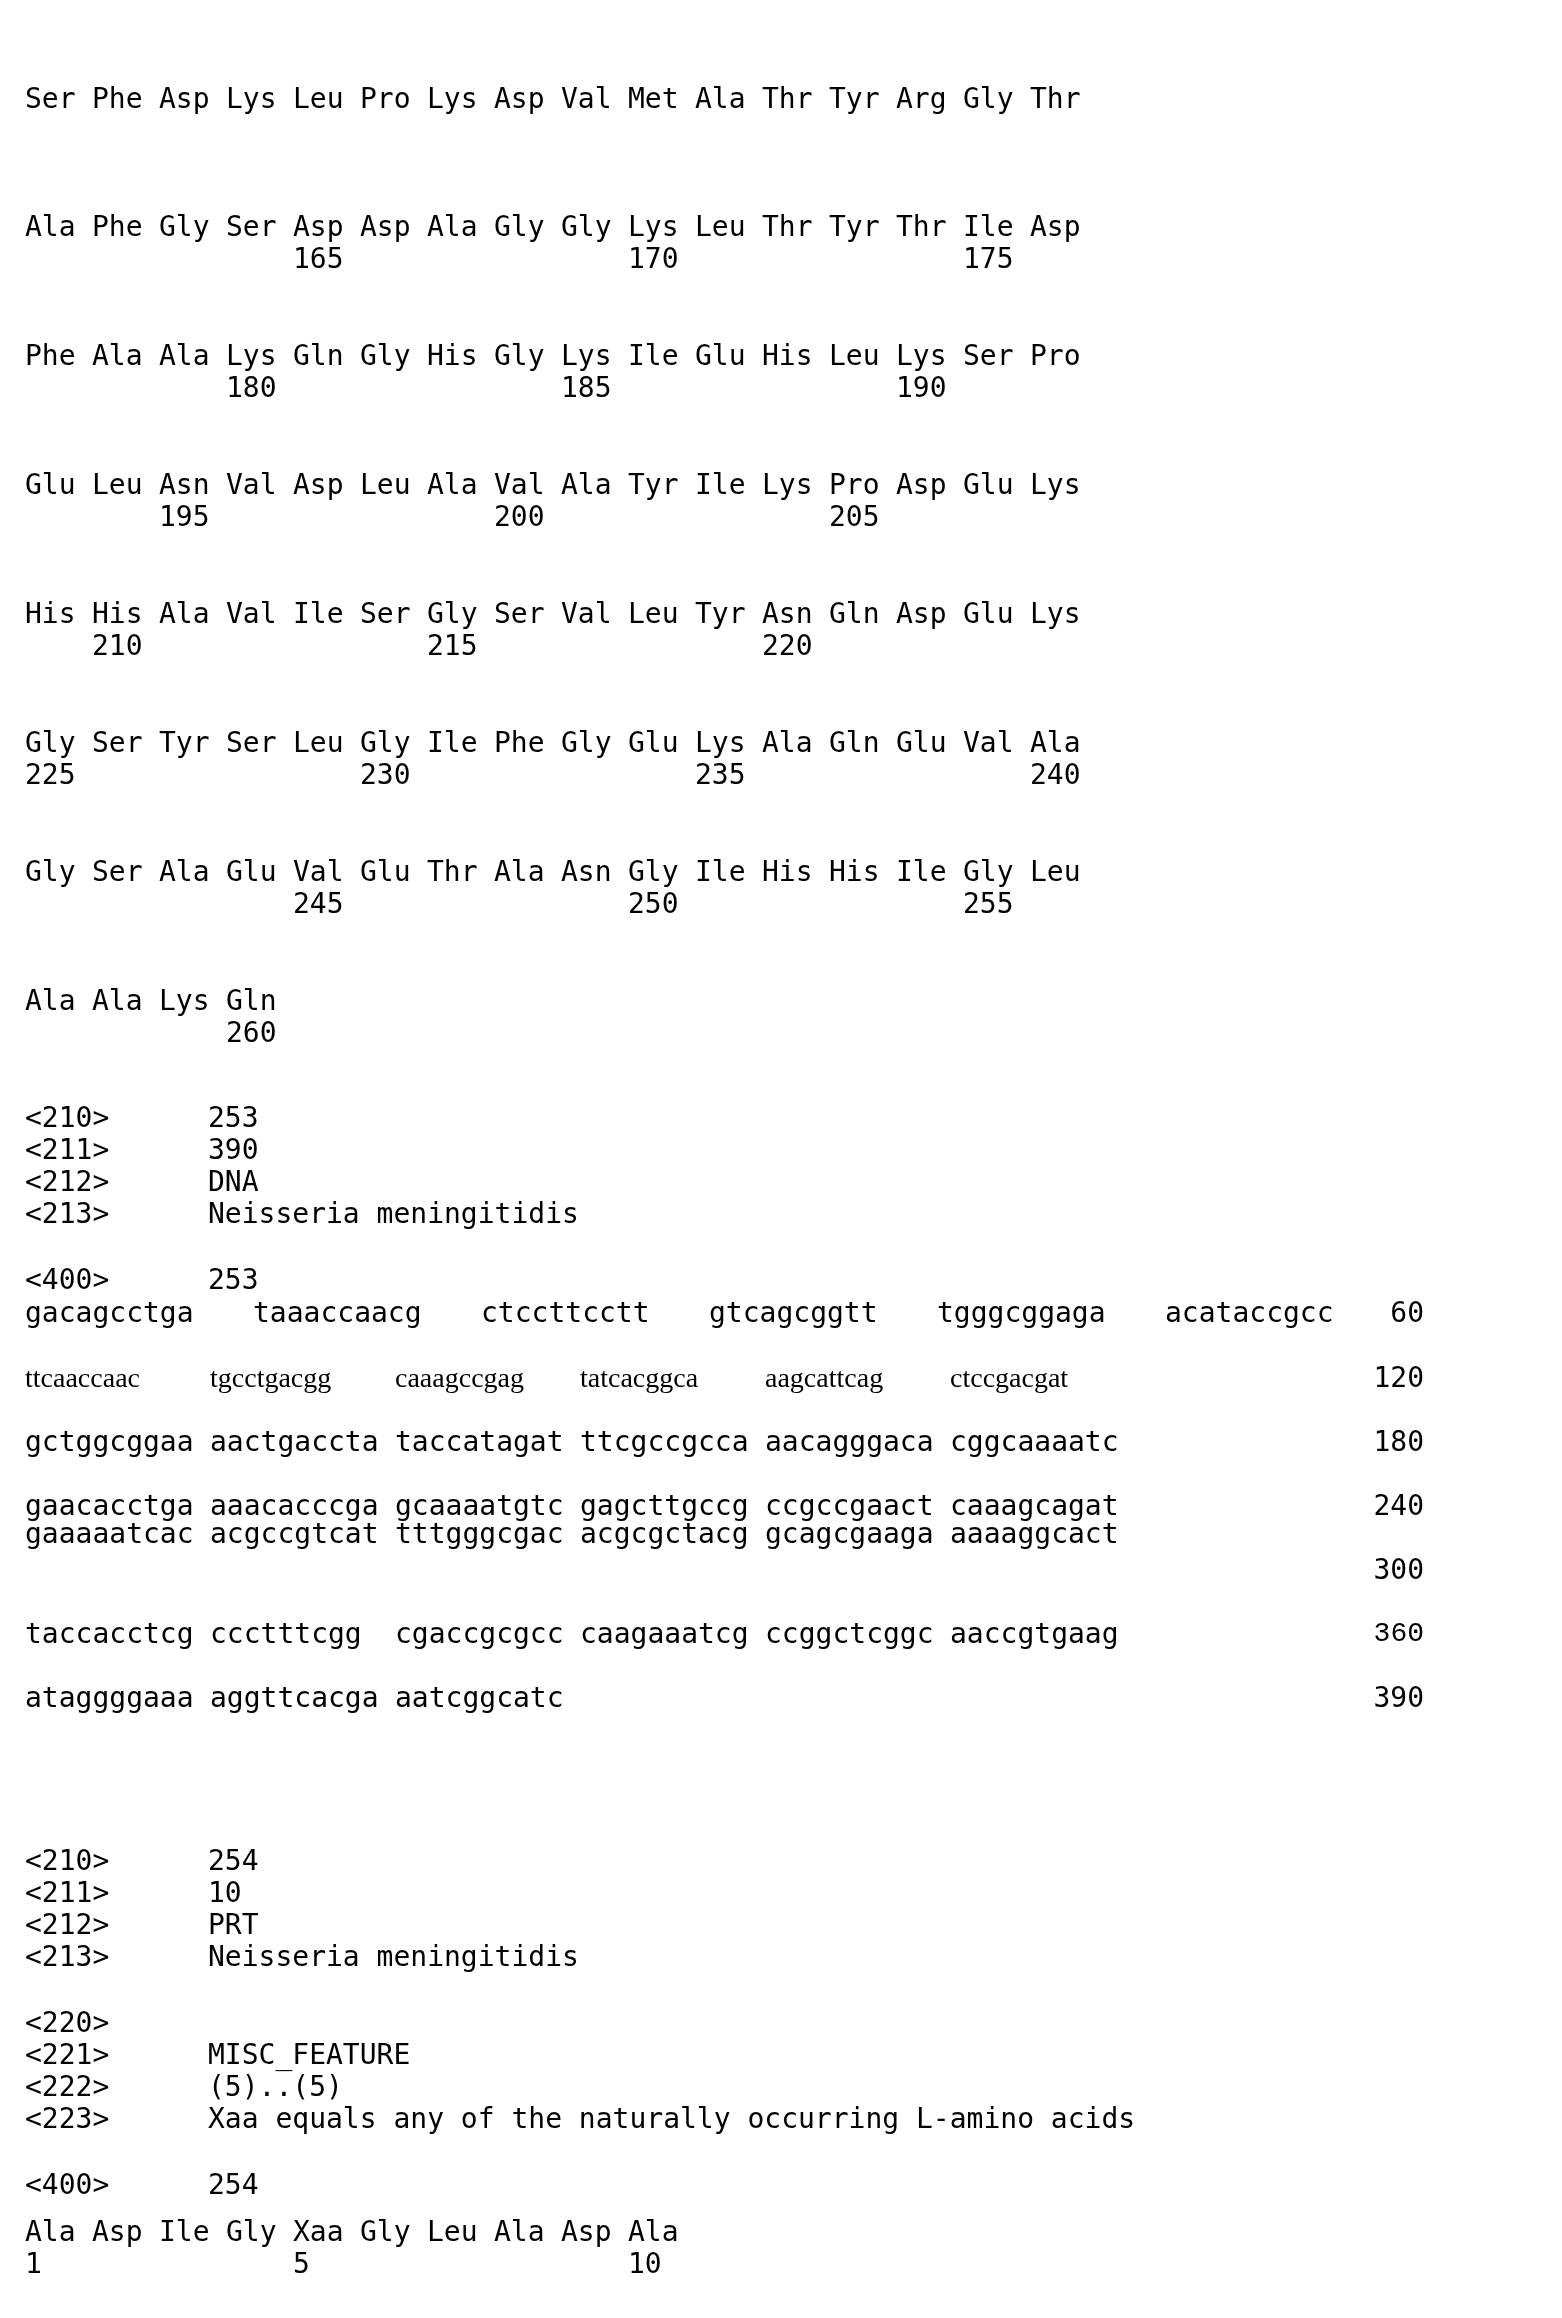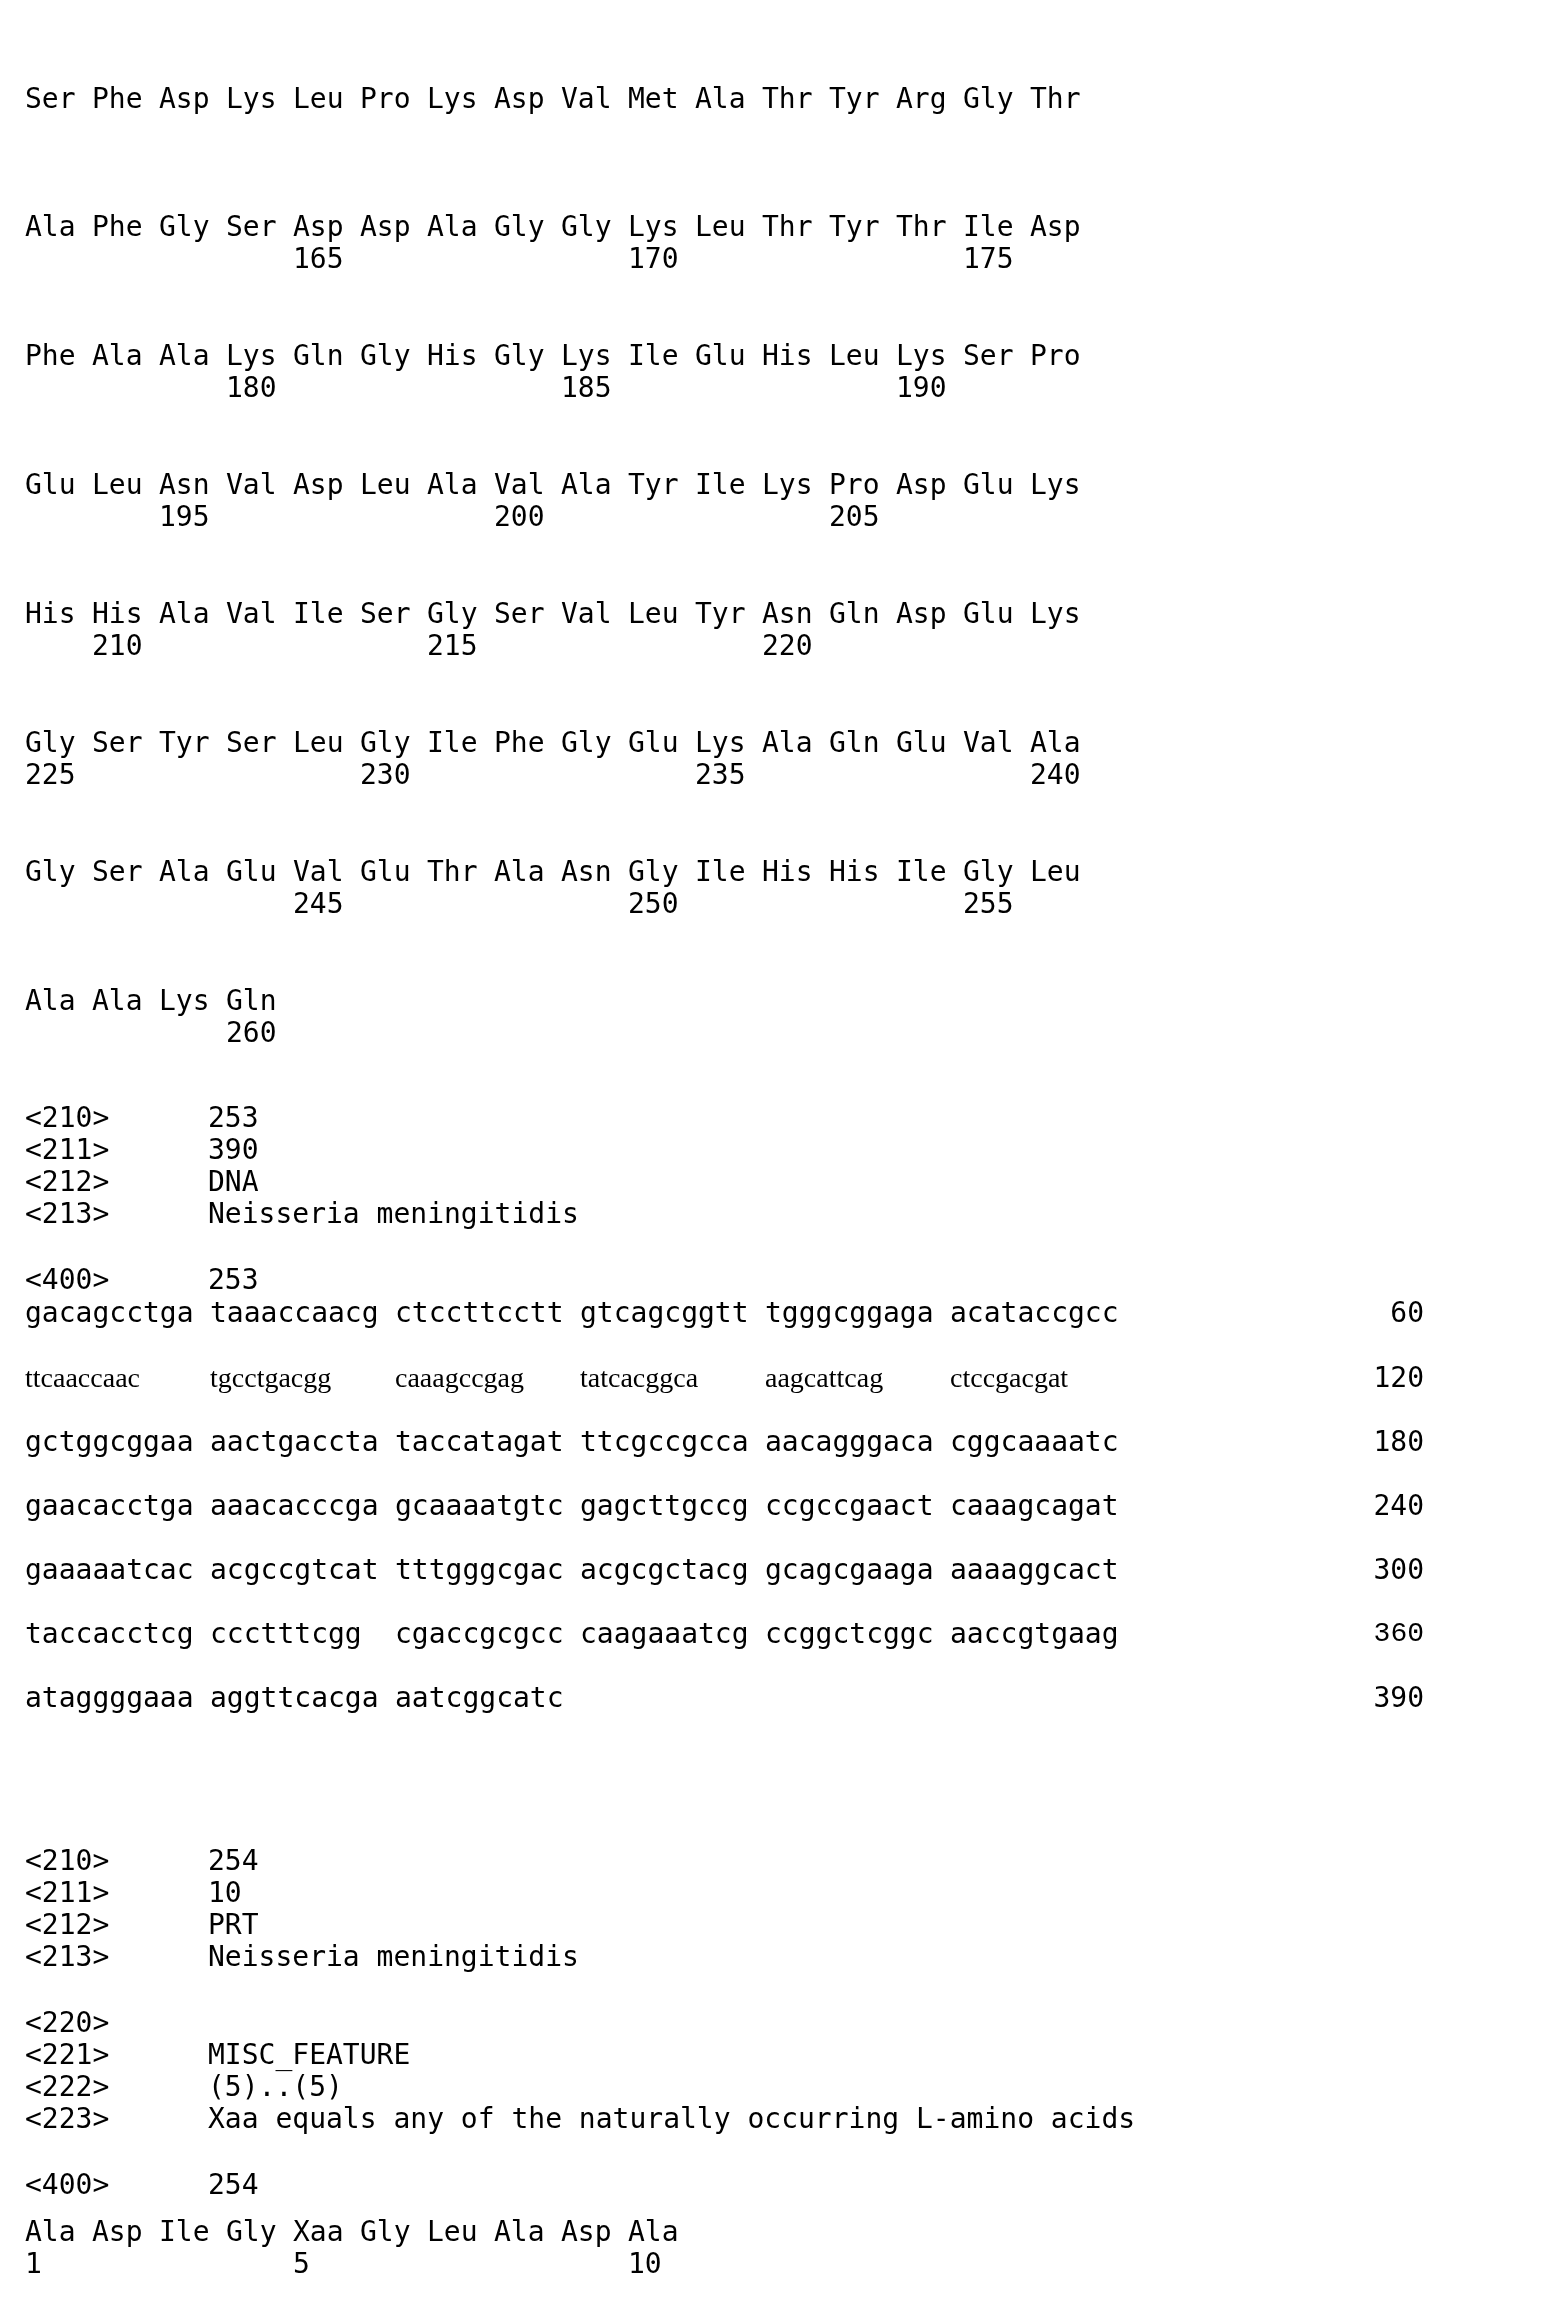--- a/index.html
+++ b/index.html
@@ -296,29 +296,29 @@
 </div>
 <div class="tag-line" style="top:1198px">
   <span class="tag">&lt;213&gt;</span>
   <span>Neisseria meningitidis</span>
 </div>
 <div class="tag-line" style="top:1264px">
   <span class="tag">&lt;400&gt;</span>
   <span>253</span>
 </div>
 <div id="dna-253">
-    <div class="dna-line" style="top: 1297px;"><span class="dna-chunk">gacagcctga</span><span class="dna-chunk">taaaccaacg</span><span class="dna-chunk">ctccttcctt</span><span class="dna-chunk">gtcagcggtt</span><span class="dna-chunk">tgggcggaga</span><span class="dna-chunk">acataccgcc</span></div>
+    <div class="dna-line" style="top: 1297px; gap: 43px;"><span class="dna-chunk">gacagcctga</span><span class="dna-chunk">taaaccaacg</span><span class="dna-chunk">ctccttcctt</span><span class="dna-chunk">gtcagcggtt</span><span class="dna-chunk">tgggcggaga</span><span class="dna-chunk">acataccgcc</span></div>
     <span class="dna-pos" style="top: 1297px;">60</span>
     <div class="dna-line" style="top: 1362px; font-family: Liberation Serif, serif;"><span class="dna-chunk">ttcaaccaac</span><span class="dna-chunk">tgcctgacgg</span><span class="dna-chunk">caaagccgag</span><span class="dna-chunk">tatcacggca</span><span class="dna-chunk">aagcattcag</span><span class="dna-chunk">ctccgacgat</span></div>
     <span class="dna-pos" style="top: 1362px;">120</span>
     <div class="dna-line" style="top: 1426px;"><span class="dna-chunk">gctggcggaa</span><span class="dna-chunk">aactgaccta</span><span class="dna-chunk">taccatagat</span><span class="dna-chunk">ttcgccgcca</span><span class="dna-chunk">aacagggaca</span><span class="dna-chunk">cggcaaaatc</span></div>
     <span class="dna-pos" style="top: 1426px;">180</span>
     <div class="dna-line" style="top: 1490px; align-items: flex-end;"><span class="dna-chunk">gaacacctga</span><span class="dna-chunk">aaacacccga</span><span class="dna-chunk">gcaaaatgtc</span><span class="dna-chunk">gagcttgccg</span><span class="dna-chunk">ccgccgaact</span><span class="dna-chunk">caaagcagat</span></div>
     <span class="dna-pos" style="top: 1490px;">240</span>
-    <div class="dna-line" style="top: 1554px; align-items: center;"><span class="dna-chunk">gaaaaatcac</span><span class="dna-chunk">acgccgtcat</span><span class="dna-chunk">tttgggcgac</span><span class="dna-chunk">acgcgctacg</span><span class="dna-chunk">gcagcgaaga</span><span class="dna-chunk">aaaaggcact</span></div>
+    <div class="dna-line" style="top: 1518px; align-items: center;"><span class="dna-chunk">gaaaaatcac</span><span class="dna-chunk">acgccgtcat</span><span class="dna-chunk">tttgggcgac</span><span class="dna-chunk">acgcgctacg</span><span class="dna-chunk">gcagcgaaga</span><span class="dna-chunk">aaaaggcact</span></div>
     <span class="dna-pos" style="top: 1554px;">300</span>
     <div class="dna-line" style="top: 1618px;"><span class="dna-chunk">taccacctcg</span><span class="dna-chunk">ccctttcgg</span><span class="dna-chunk">cgaccgcgcc</span><span class="dna-chunk">caagaaatcg</span><span class="dna-chunk">ccggctcggc</span><span class="dna-chunk">aaccgtgaag</span></div>
     <span class="dna-pos" style="top: 1618px; font-family: Liberation Mono, monospace;">360</span>
     <div class="dna-line" style="top: 1682px;"><span class="dna-chunk">ataggggaaa</span><span class="dna-chunk">aggttcacga</span><span class="dna-chunk">aatcggcatc</span><span class="dna-chunk"></span><span class="dna-chunk"></span><span class="dna-chunk"></span></div>
     <span class="dna-pos" style="top: 1682px;">390</span>
   </div>
 
 <div class="tag-line" style="top:1845px">
   <span class="tag">&lt;210&gt;</span>
   <span>254</span>

